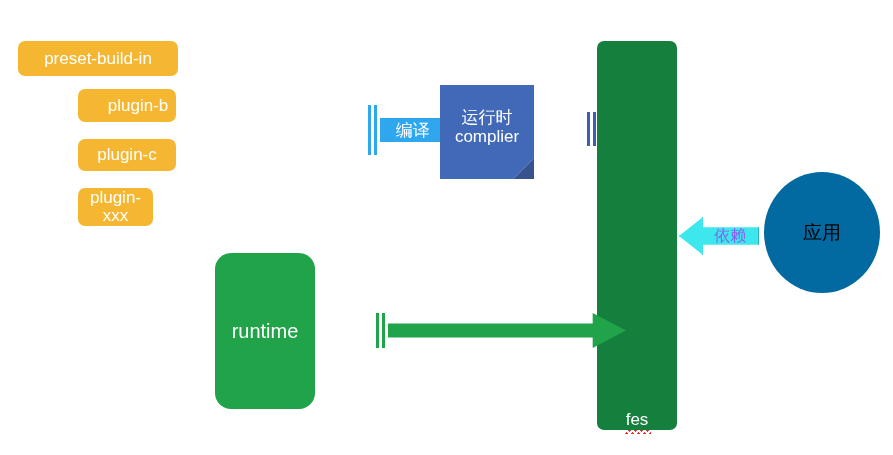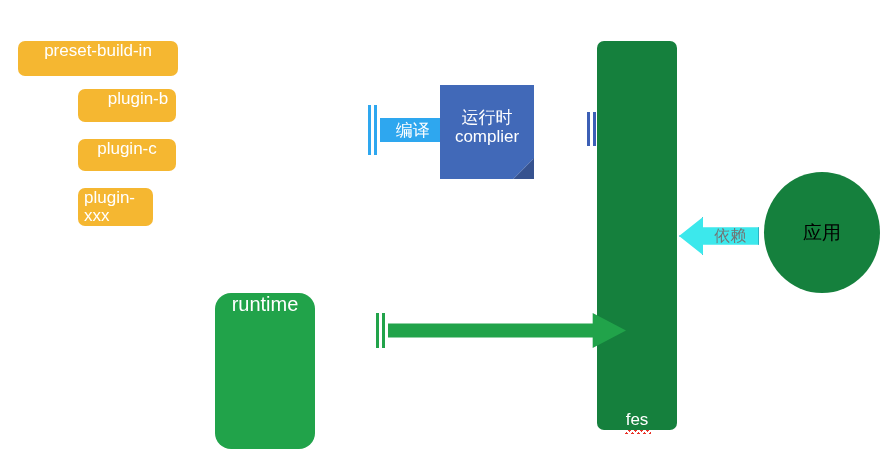--- a/index.html
+++ b/index.html
@@ -17,21 +17,21 @@
     height: 455px;
     background: #ffffff;
     overflow: hidden;
   }
 
   
   .node {
     position: absolute;
     box-sizing: border-box;
     display: flex;
-    align-items: flex-start;
+    align-items: center;
     justify-content: center;
     text-align: center;
     color: #ffffff;
     line-height: 1.15;
     user-select: none;
   }
 
   
   .chip {
     background: #f5b731;
@@ -46,21 +46,21 @@
     line-height: 1.05;
   }
 
   
   .bigbox {
     border-radius: 16px;
     font-size: 20px;
     font-weight: 400;
   }
   .bigbox.complier { background: #2ea7ef; }
-  .bigbox.runtime  { background: #21a34a; margin-top: 40px; }
+  .bigbox.runtime  { background: #21a34a; }
 
   
   .fesbox {
     background: #15803d;
     border-radius: 7px;
     font-size: 17px;
     align-items: flex-end;
     justify-content: center;
   }
   .fes-text {
@@ -188,29 +188,29 @@
   }
   .arrow-l .arrow-label-l {
     position: absolute;
     left: 28%;
     top: 0;
     right: 0;
     height: 100%;
     display: flex;
     align-items: center;
     justify-content: center;
-    color: #737373;
+    color: #8b5cf6;
     font-size: 16px;
     z-index: 3;
   }
 
   
   .ellipse {
     position: absolute;
-    background: #15803d;
+    background: #0369a1;
     border-radius: 50%;
     display: flex;
     align-items: center;
     justify-content: center;
     color: #000000;
     font-size: 19px;
   }
 </style>
 </head>
 <body>

